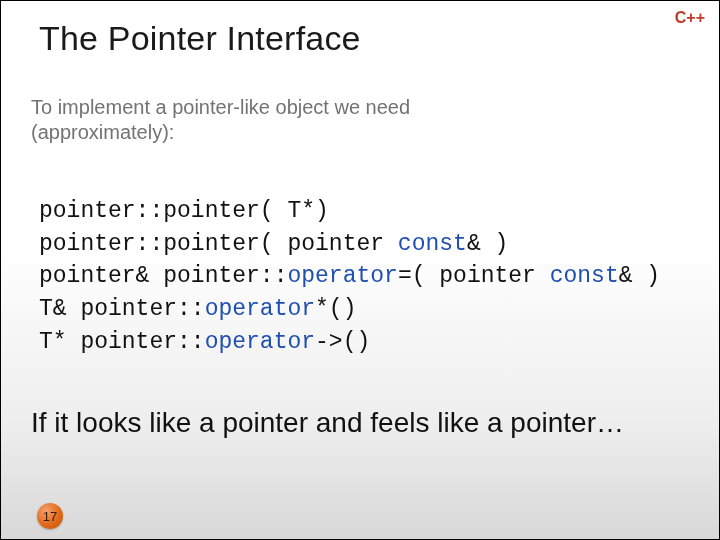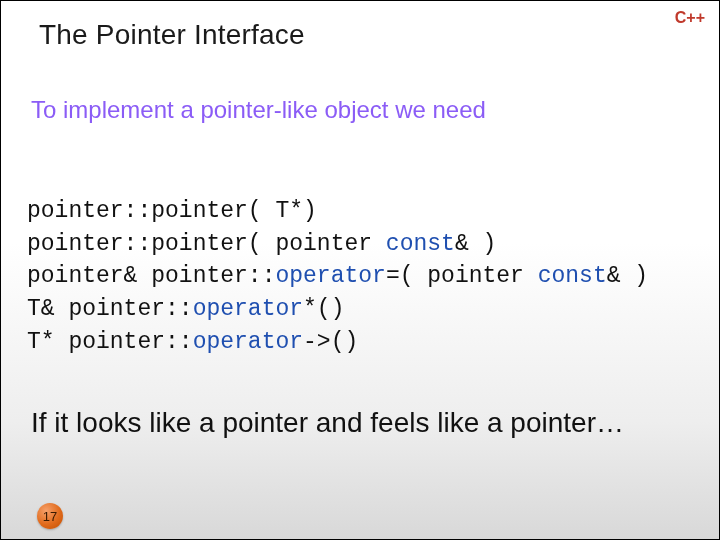--- a/index.html
+++ b/index.html
@@ -7,47 +7,47 @@
   body {
     font-family: Arial, Helvetica, sans-serif;
     background: linear-gradient(to bottom, #ffffff 0%, #ffffff 45%, #eeeeee 78%, #d8d8d8 100%);
     position: relative;
     border: 1px solid #000;
   }
   .title {
     position: absolute;
     top: 18px;
     left: 38px;
-    font-size: 28px;
+    font-size: 34px;
     font-weight: 400;
     color: #1a1a1a;
     letter-spacing: 0.2px;
   }
   .badge {
     position: absolute;
     top: 8px;
     right: 14px;
     font-family: Verdana, Arial, sans-serif;
     font-weight: 700;
     font-size: 16px;
     color: #c0392b;
   }
   .intro {
     position: absolute;
     top: 94px;
     left: 30px;
     right: 40px;
-    font-size: 24px;
-    color: #8b5cf6;
+    font-size: 20px;
+    color: #737373;
     line-height: 1.25;
   }
   .code-block {
     position: absolute;
     top: 194px;
-    left: 26px;
+    left: 38px;
     right: 20px;
     font-family: "Consolas", "Courier New", monospace;
     font-size: 23px;
     line-height: 1.42;
     color: #111;
     white-space: pre;
   }
   .kw { color: #1f4fb0; }
   .outro {
     position: absolute;
@@ -77,20 +77,21 @@
 </style>
 </head>
 <body>
 
 <div class="badge">C++</div>
 
 <h1 class="title">The Pointer Interface</h1>
 
 <div class="intro">
   <span>To implement a pointer-like object we need</span><br>
+  <span>(approximately):</span>
 </div>
 
 <div class="code-block"><span>pointer::pointer( T*)</span>
 <span>pointer::pointer( pointer </span><span class="kw">const</span><span>&amp; )</span>
 <span>pointer&amp; pointer::</span><span class="kw">operator</span><span>=( pointer </span><span class="kw">const</span><span>&amp; )</span>
 <span>T&amp; pointer::</span><span class="kw">operator</span><span>*()</span>
 <span>T* pointer::</span><span class="kw">operator</span><span>-&gt;()</span></div>
 
 <div class="outro">If it looks like a pointer and feels like a pointer…</div>
 

